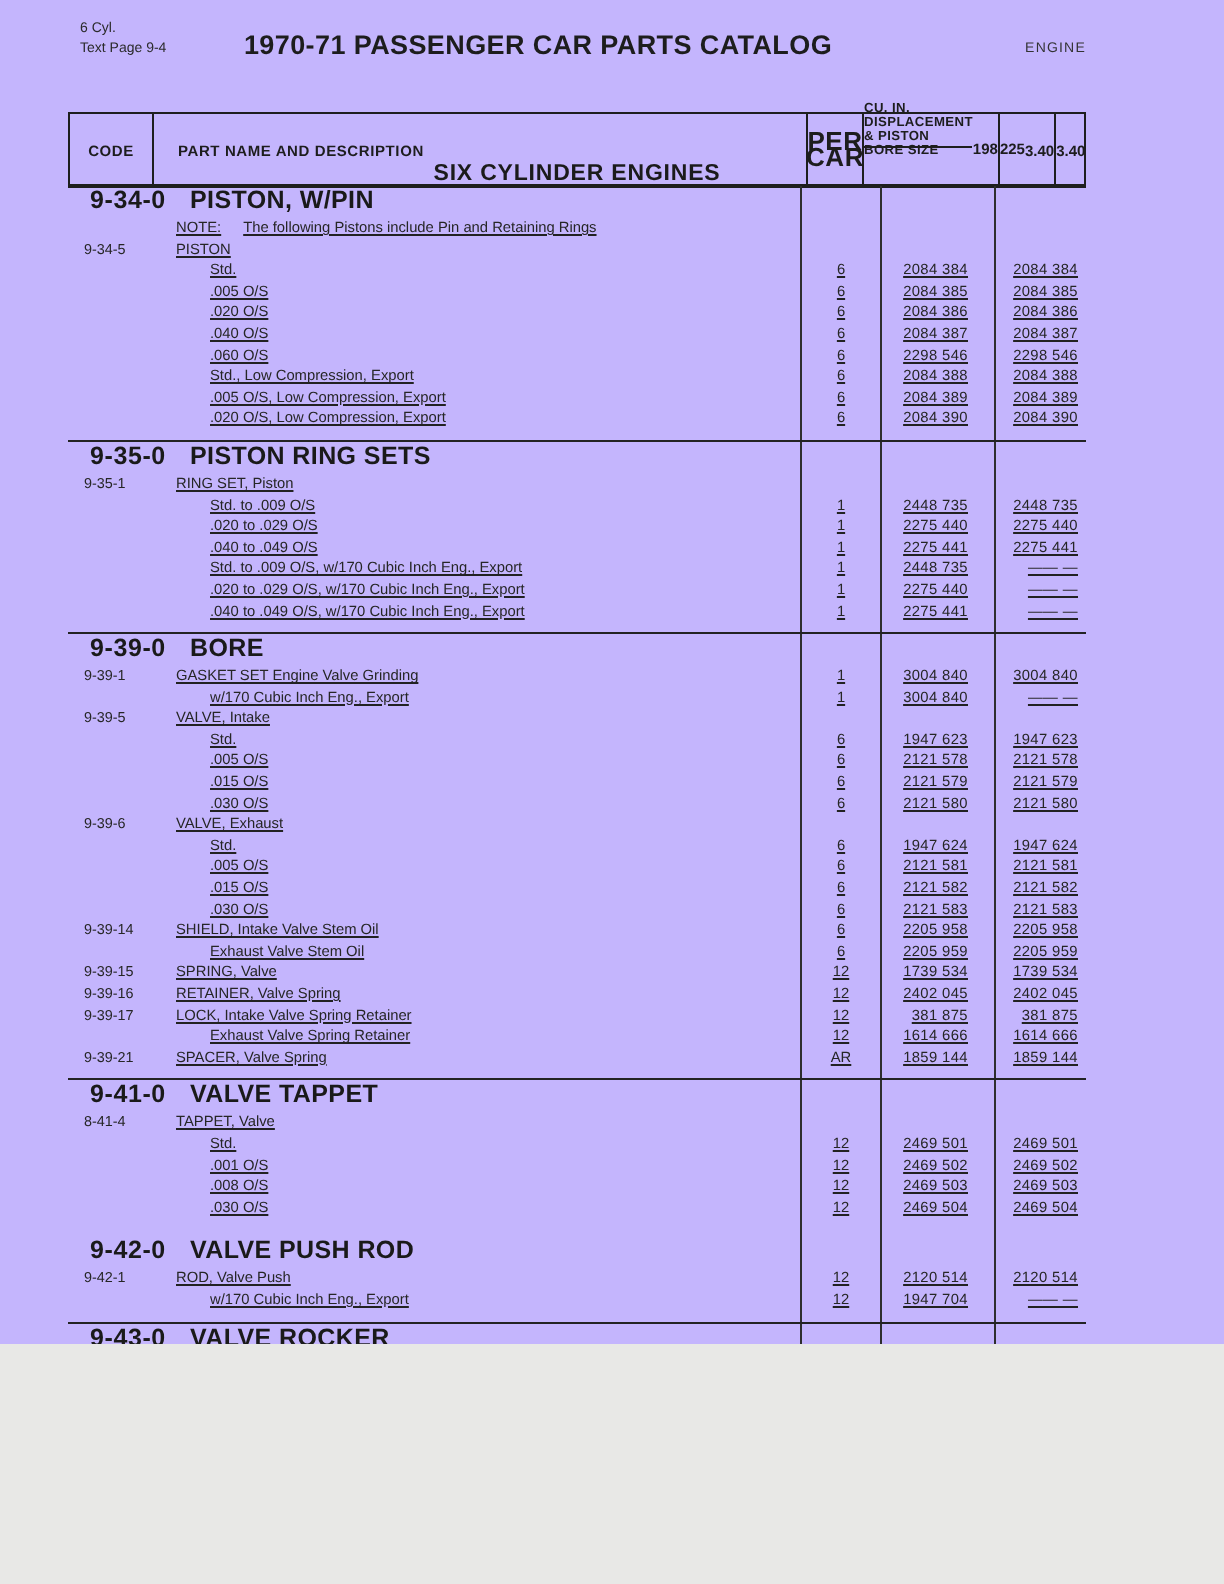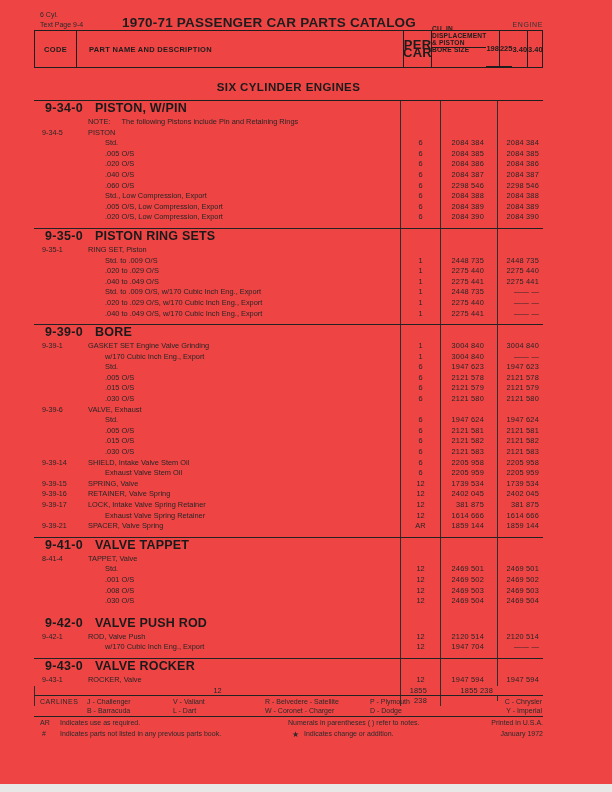--- a/index.html
+++ b/index.html
@@ -1,27 +1,27 @@
 <!DOCTYPE html>
 <html><head>
 <meta charset="utf-8">
 <style>
   html,body{margin:0;padding:0;background:#e8e8e6;}
-  #page{position:relative;width:612px;height:784px;background:#ef4444;color:#222;
+  #page{position:relative;width:612px;height:672px;background:#c4b5fd;color:#222;
         font-family:"Liberation Sans", sans-serif;overflow:hidden;}
 
   
   .tl-small{position:absolute;left:40px;font-size:7px;color:#2a2a2a;}
   #tl1{top:11px;} #tl2{top:21px;}
   #main-title{position:absolute;left:34px;top:15px;width:470px;text-align:center;
               font-size:13.5px;font-weight:bold;letter-spacing:.2px;color:#1d1d1d;}
   #engine-label{position:absolute;top:21px;right:69px;font-size:7px;letter-spacing:.6px;color:#333;}
 
   
-  #hdr-table{position:absolute;left:34px;top:30px;width:509px;height:38px;
+  #hdr-table{position:absolute;left:34px;top:56px;width:509px;height:38px;
              border:1.6px solid #1e1e1e;box-sizing:border-box;display:grid;
              grid-template-columns:42px 327px 28px 1fr;font-weight:bold;color:#1d1d1d;}
   #hdr-table > div{box-sizing:border-box;}
   .h-code{border-right:1.2px solid #1e1e1e;display:flex;align-items:center;justify-content:center;
           font-size:7.5px;letter-spacing:.3px;}
   .h-part{border-right:1.2px solid #1e1e1e;display:flex;align-items:center;padding-left:12px;
           font-size:7.5px;letter-spacing:.3px;}
   .h-per{border-right:1.2px solid #1e1e1e;display:flex;flex-direction:column;align-items:center;
          justify-content:center;font-size:13px;line-height:8.5px;letter-spacing:.3px;}
   .h-disp{display:flex;flex-direction:row;}
@@ -31,21 +31,21 @@
   .h-disp-row.mid{border-bottom:1.1px solid #1e1e1e;}
   .h-disp-row > div{display:flex;align-items:center;justify-content:center;}
   .h-disp-row > div:first-child{border-right:1.1px solid #1e1e1e;}
 
   
   #banner{position:absolute;left:34px;top:78px;width:509px;height:18px;display:flex;
           align-items:center;justify-content:center;font-size:11.5px;font-weight:bold;
           letter-spacing:.4px;color:#1b1b1b;}
 
   
-  #body-table{position:absolute;left:34px;top:100px;width:509px;border-top:1.6px solid #1e1e1e;}
+  #body-table{position:absolute;left:34px;top:92px;width:509px;border-top:1.6px solid #1e1e1e;text-decoration:underline;}
   .section{box-sizing:border-box;}
   .section.divided{border-top:1.5px solid #232323;}
   .row{display:grid;grid-template-columns:366px 40px 57px 46px;}
   .row > .c{box-sizing:border-box;position:relative;}
   .c.per,.c.p198,.c.p225{border-left:1px solid #2e2e2e;}
   .row.item{height:10.6px;font-size:7.4px;line-height:10.4px;color:#262626;}
   .row.heading{height:16px;}
   .row.spacer{height:5px;}
   .row.spacer2{height:9px;}
   .sec-code{position:absolute;left:11px;top:0px;font-weight:bold;font-size:12.5px;
@@ -310,20 +310,29 @@
         </div>
         <div class="row item">
           <div class="c desc ind2">
             <div class="row-desc">w/170 Cubic Inch Eng., Export</div>
           </div>
           <div class="c per">1</div>
           <div class="c p198">3004 840</div>
           <div class="c p225">—— —</div>
         </div>
         <div class="row item">
+          <div class="c desc ind1">
+            <div class="row-code">9-39-5</div>
+            <div class="row-desc">VALVE, Intake</div>
+          </div>
+          <div class="c per"></div>
+          <div class="c p198"></div>
+          <div class="c p225"></div>
+        </div>
+        <div class="row item">
           <div class="c desc ind2">
             <div class="row-desc">Std.</div>
           </div>
           <div class="c per">6</div>
           <div class="c p198">1947 623</div>
           <div class="c p225">1947 623</div>
         </div>
         <div class="row item">
           <div class="c desc ind2">
             <div class="row-desc">.005 O/S</div>

